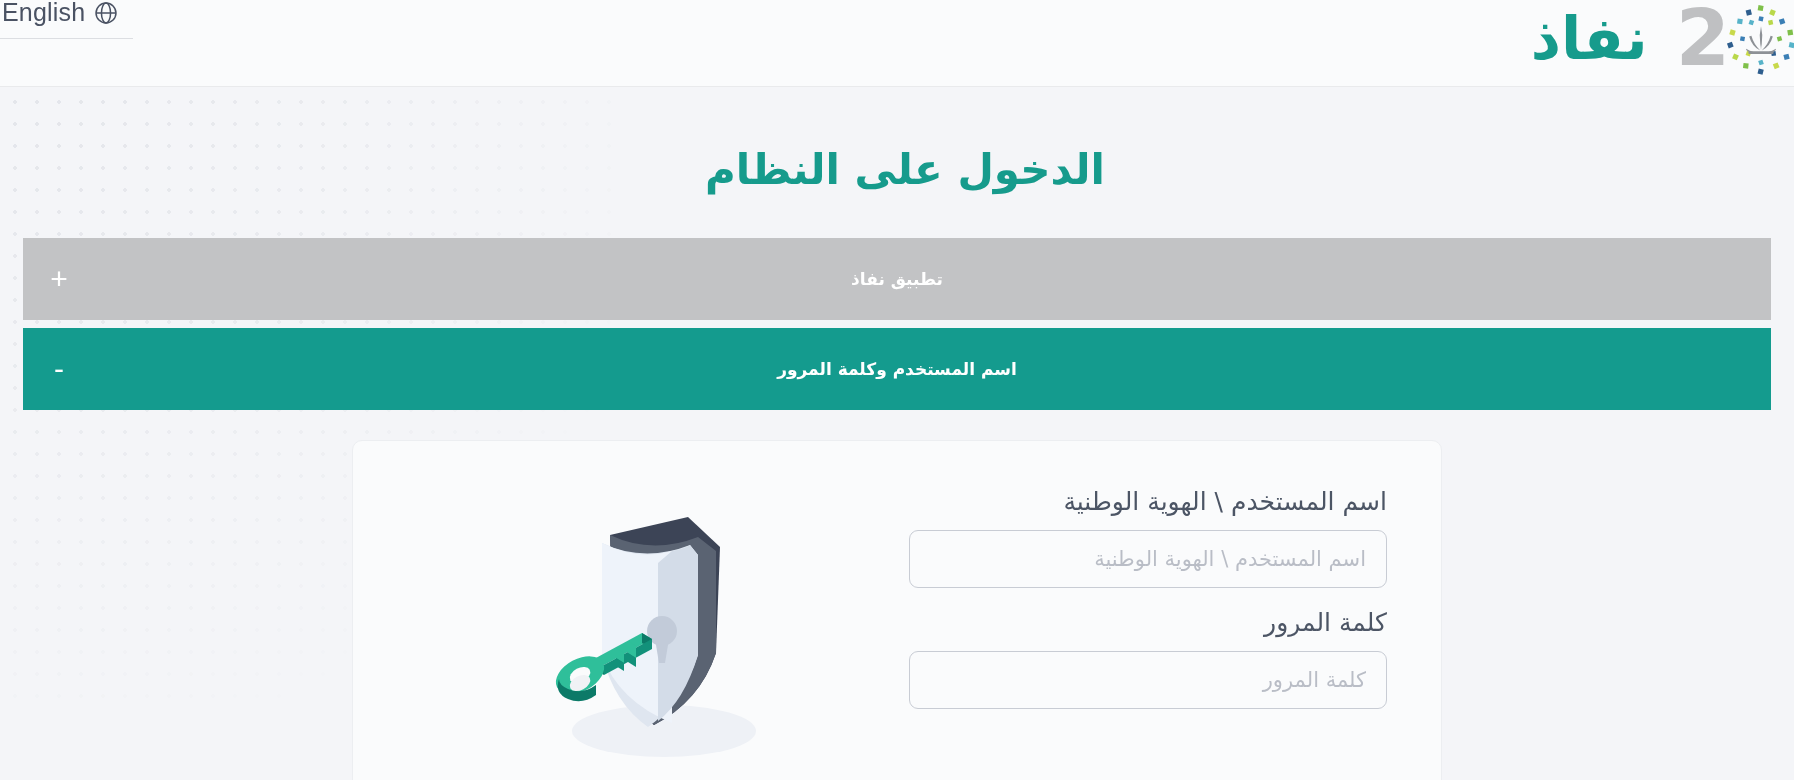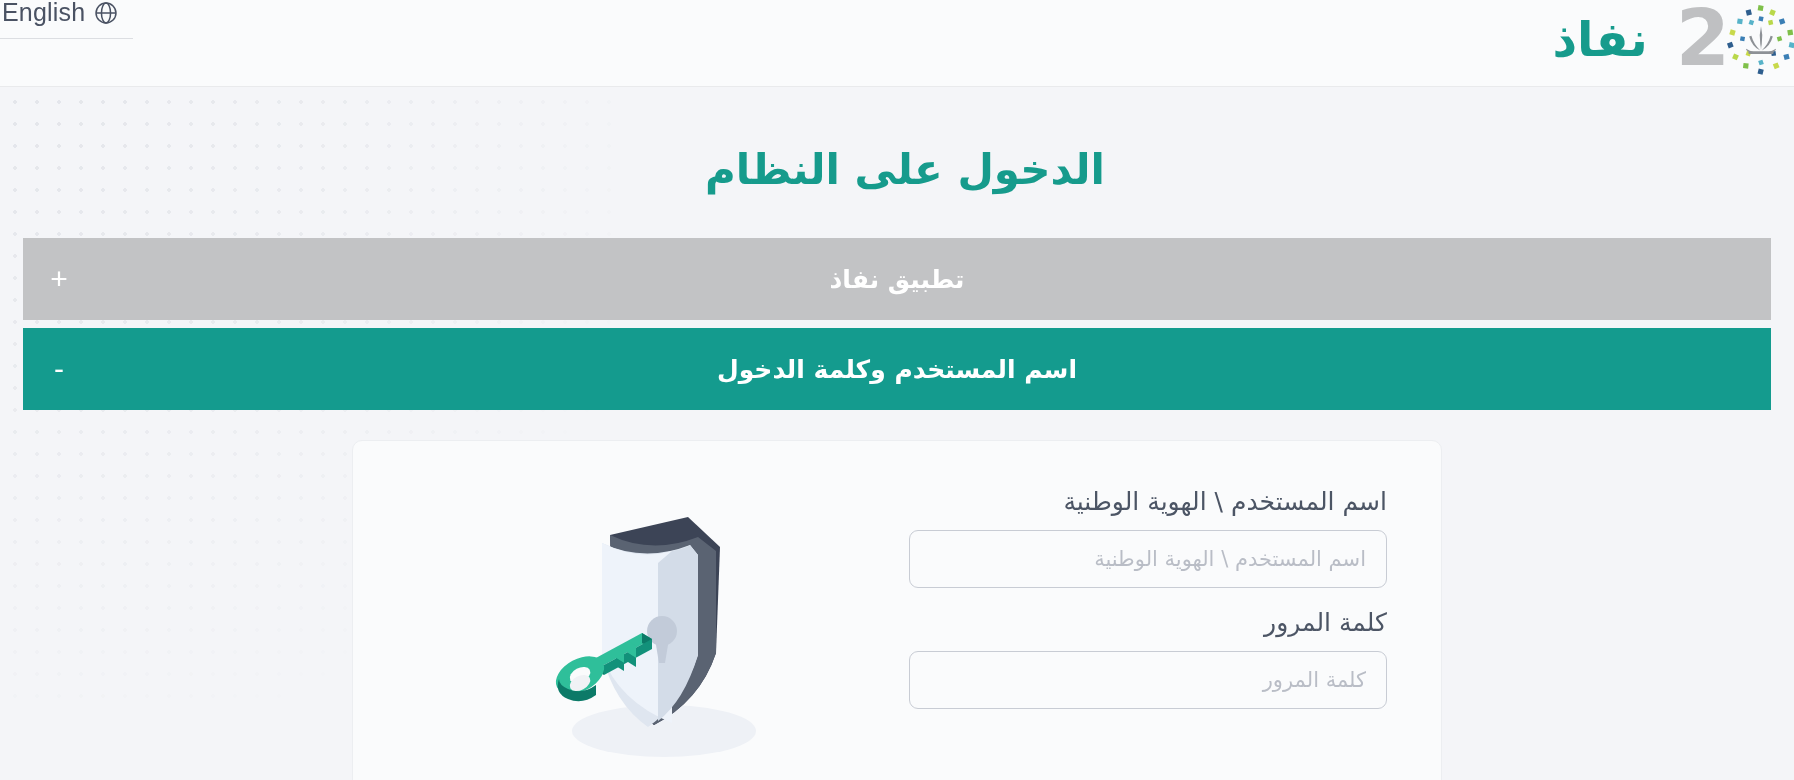--- a/index.html
+++ b/index.html
@@ -62,21 +62,21 @@
     position: absolute;
     top: 0; right: 0;
     height: 87px;
     display: flex;
     align-items: center;
     gap: 0px;
     padding-left: 0;
   }
 
   .nafath-logo {
-    font-size: 48px;
+    font-size: 59px;
     font-weight: 700;
     color: #169b8c;
     line-height: 1;
     margin-right: 28px;
     margin-left: 38px;
     margin-top: -10px;
     letter-spacing: -1px;
     font-family: "DejaVu Sans", sans-serif;
   }
 
@@ -151,21 +151,21 @@
     display: flex;
     align-items: center;
     justify-content: center;
     cursor: pointer;
     user-select: none;
   }
   .accordion-head.collapsed { background: #c2c3c5; }
   .accordion-head.expanded  { background: #149b8e; }
 
   .accordion-title {
-    font-size: 25px;
+    font-size: 17px;
     font-weight: 700;
     color: #ffffff;
     font-family: "DejaVu Sans", sans-serif;
     letter-spacing: .2px;
   }
   .accordion-toggle {
     position: absolute;
     left: 22px;
     top: 50%;
     transform: translateY(-50%);
@@ -309,21 +309,21 @@
   <div class="accordion-wrap">
 
     <div class="accordion-head collapsed">
       <span class="accordion-title">تطبيق نفاذ</span>
       <span class="accordion-toggle">+</span>
     </div>
 
     <div class="accordion-gap"></div>
 
     <div class="accordion-head expanded">
-      <span class="accordion-title">اسم المستخدم وكلمة الدخول</span>
+      <span class="accordion-title">اسم المستخدم وكلمة المرور</span>
       <span class="accordion-toggle">-</span>
     </div>
 
   </div>
 
   <div class="panel">
 
     <div class="form-col">
 
       <div class="field-block">

